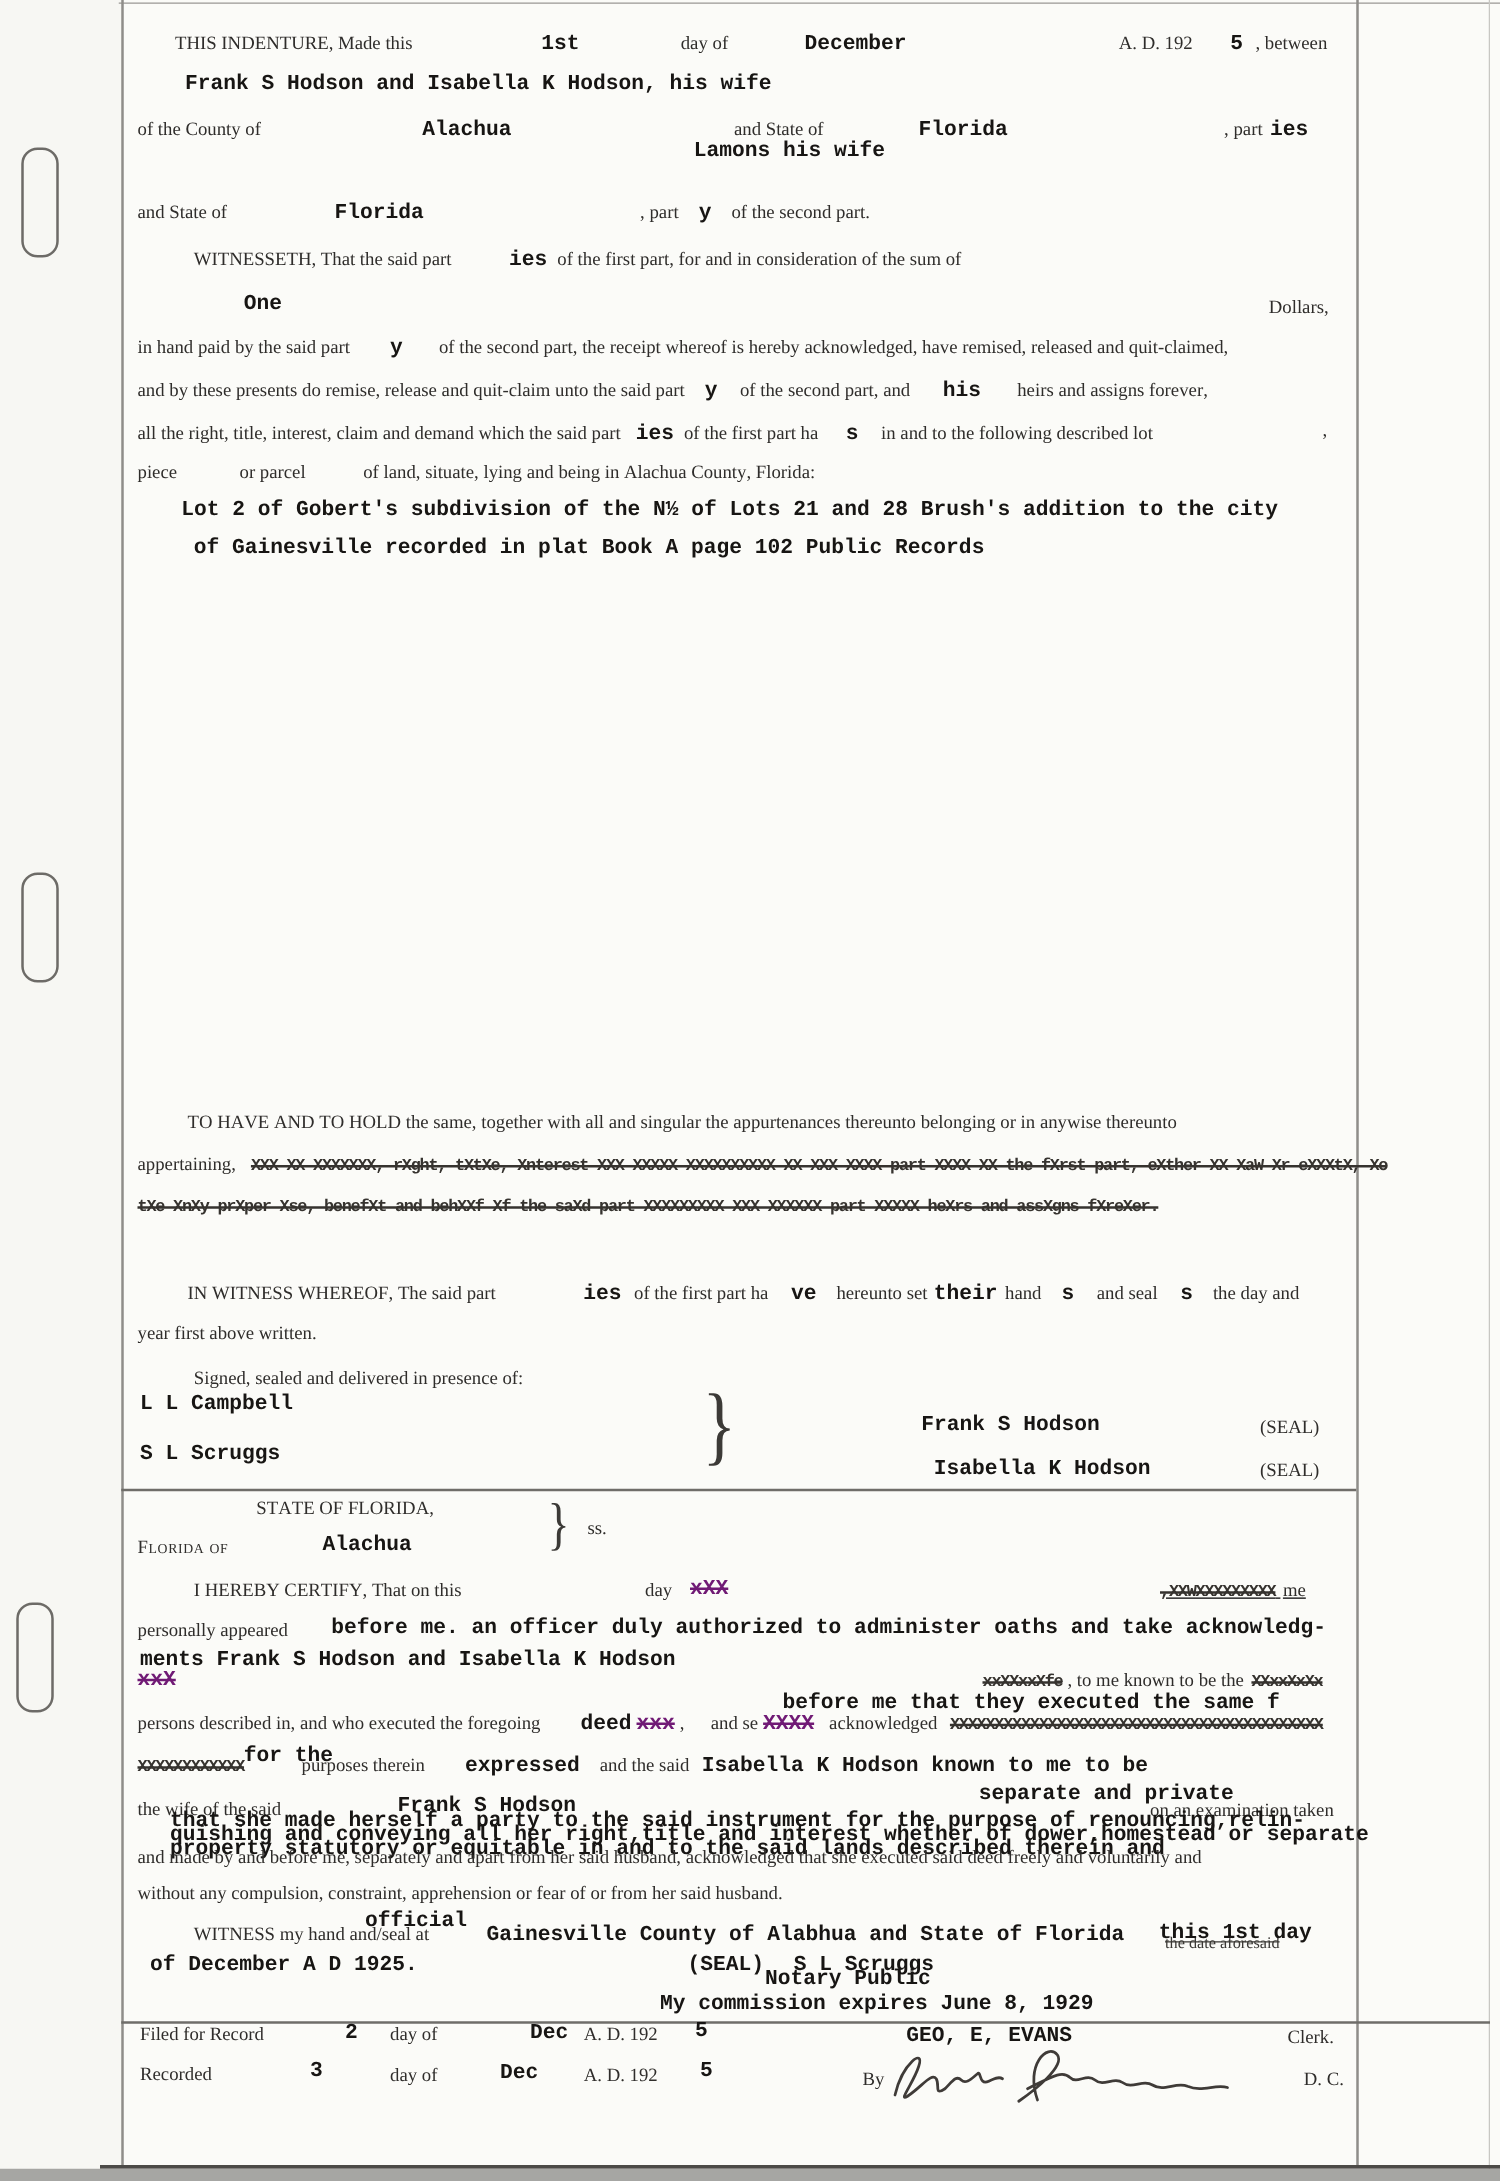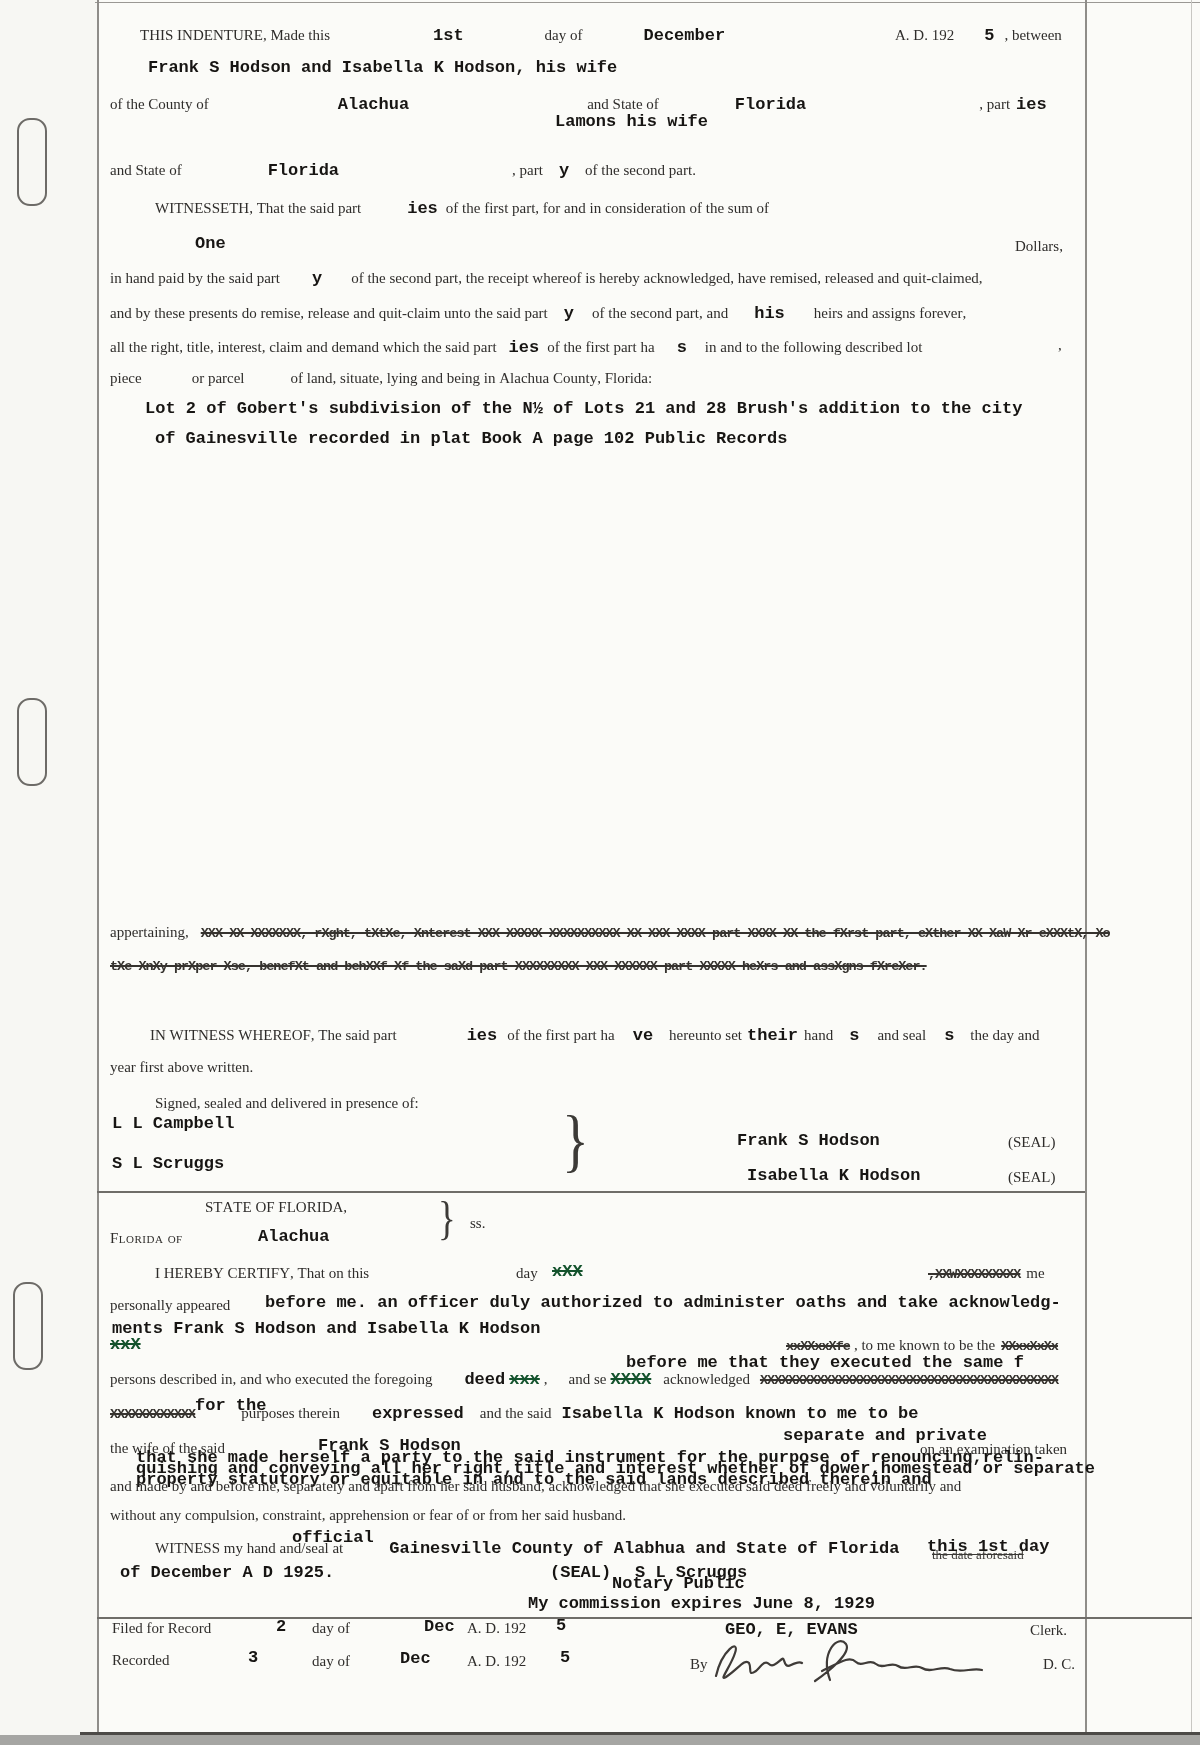--- a/index.html
+++ b/index.html
@@ -8,21 +8,21 @@
   .margin-strip{position:absolute;left:0;top:0;width:97px;height:1745px;background:#f7f7f3;}
   .ln{position:absolute;white-space:nowrap;}
   .ser{font-family:"Liberation Serif",serif;font-size:15px;color:#2f2d2b;}
   .mon{font-family:"Liberation Mono","DejaVu Sans Mono",monospace;font-weight:700;
        font-size:17px;color:#171513;}
   .smallcaps{font-variant:small-caps;letter-spacing:.5px;}
   .str13{font-family:"Liberation Mono","DejaVu Sans Mono",monospace;font-weight:700;
          font-size:13.5px;letter-spacing:-1px;color:#36332f;
          text-decoration:line-through;text-decoration-thickness:1.5px;}
   .strt{font-family:"Liberation Mono","DejaVu Sans Mono",monospace;font-weight:700;
-        font-size:17px;color:#14532d;text-decoration:line-through;text-decoration-thickness:1.5px;}
+        font-size:17px;color:#701a75;text-decoration:line-through;text-decoration-thickness:1.5px;}
   .strs{font-family:"Liberation Serif",serif;font-size:13px;color:#3a3835;
         text-decoration:line-through;}
   .brace{position:absolute;font-family:"Liberation Serif",serif;font-weight:400;color:#3c3a37;
          transform:scaleX(.8);transform-origin:left top;line-height:1;}
   .vline{position:absolute;width:1.5px;background:#8f8d89;}
   .hline{position:absolute;height:1.5px;background:#6f6d69;}
   .punch{position:absolute;width:26px;height:84px;border:2.5px solid #55524d;
          border-radius:13px;background:transparent;opacity:.85;}
   .bottom-band{position:absolute;left:0;top:1735px;width:1200px;height:10px;background:#a6a6a3;}
   .bottom-line{position:absolute;left:80px;top:1732px;width:1120px;height:2.5px;background:#4c4a47;}
@@ -115,20 +115,23 @@
     <span class="ser" style="margin-left:46px;">or parcel</span>
     <span class="ser" style="margin-left:42px;">of land, situate, lying and being in Alachua County, Florida:</span>
   </div>
   <div class="ln" style="left:145px;top:399px;">
     <span class="mon">Lot 2 of Gobert's subdivision of the N½ of Lots 21 and 28 Brush's addition to the city</span>
   </div>
   <div class="ln" style="left:155px;top:429px;">
     <span class="mon">of Gainesville recorded in plat Book A page 102 Public Records</span>
   </div>
 
+  <div class="ln" style="left:150px;top:889px;">
+    <span class="ser">TO HAVE AND TO HOLD the same, together with all and singular the appurtenances thereunto belonging or in anywise thereunto</span>
+  </div>
   <div class="ln" style="left:110px;top:923px;">
     <span class="ser">appertaining,</span>
     <span class="str13" style="margin-left:8px;margin-top:34px;">XXX XX XXXXXXX, rXght, tXtXe, Xnterest XXX XXXXX XXXXXXXXXX XX XXX XXXX part XXXX XX the fXrst part, eXther XX XaW Xr eXXXtX, Xo</span>
   </div>
   <div class="ln" style="left:110px;top:956px;">
     <span class="str13">tXe XnXy prXper Xse, benefXt and behXXf Xf the saXd part XXXXXXXXX XXX XXXXXX part XXXXX heXrs and assXgns fXreXer.</span>
   </div>
 
   <div class="ln" style="left:150px;top:1026px;">
     <span class="ser">IN WITNESS WHEREOF, The said part</span>
@@ -187,21 +190,21 @@
 
   <div class="ln" style="left:155px;top:1264px;">
     <span class="ser">I HEREBY CERTIFY, That on this</span>
   </div>
   <div class="ln" style="left:516px;top:1264px;">
     <span class="ser">day</span>
   </div>
   <div class="ln" style="left:552px;top:1262px;">
     <span class="strt">xXX</span>
   </div>
-  <div class="ln" style="left:928px;top:1264px;">
+  <div class="ln" style="left:928px;top:1264px;text-decoration:underline;">
     <span class="str13">,XXWXXXXXXXXX</span>
     <span class="ser" style="margin-left:2px;">me</span>
   </div>
   <div class="ln" style="left:110px;top:1296px;">
     <span class="ser">personally appeared</span>
   </div>
   <div class="ln" style="left:265px;top:1293px;">
     <span class="mon">before me. an officer duly authorized to administer oaths and take acknowledg-</span>
   </div>
   <div class="ln" style="left:112px;top:1319px;">

